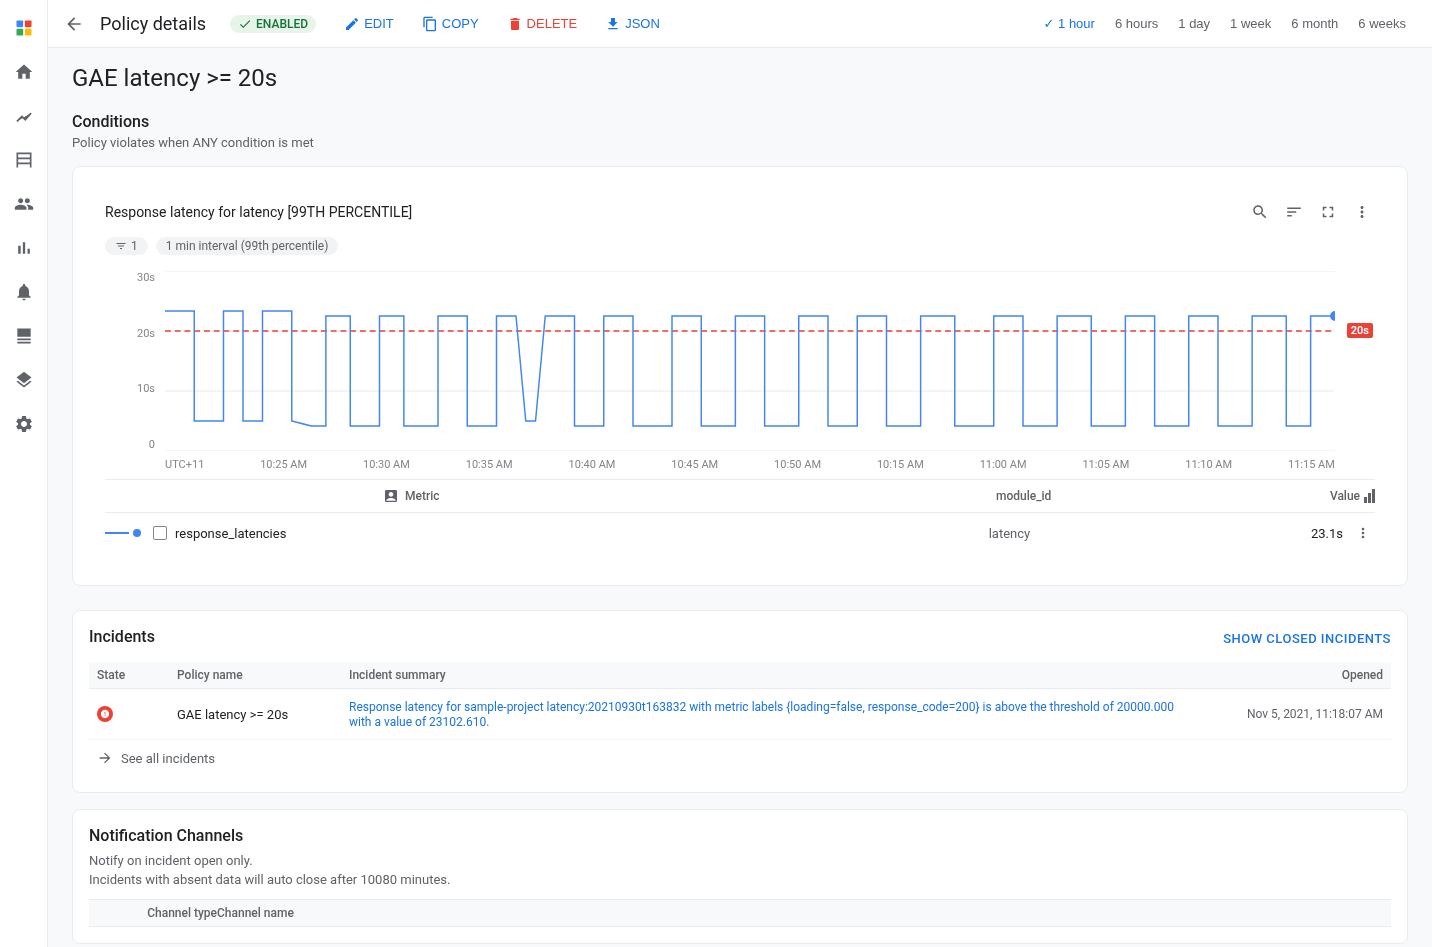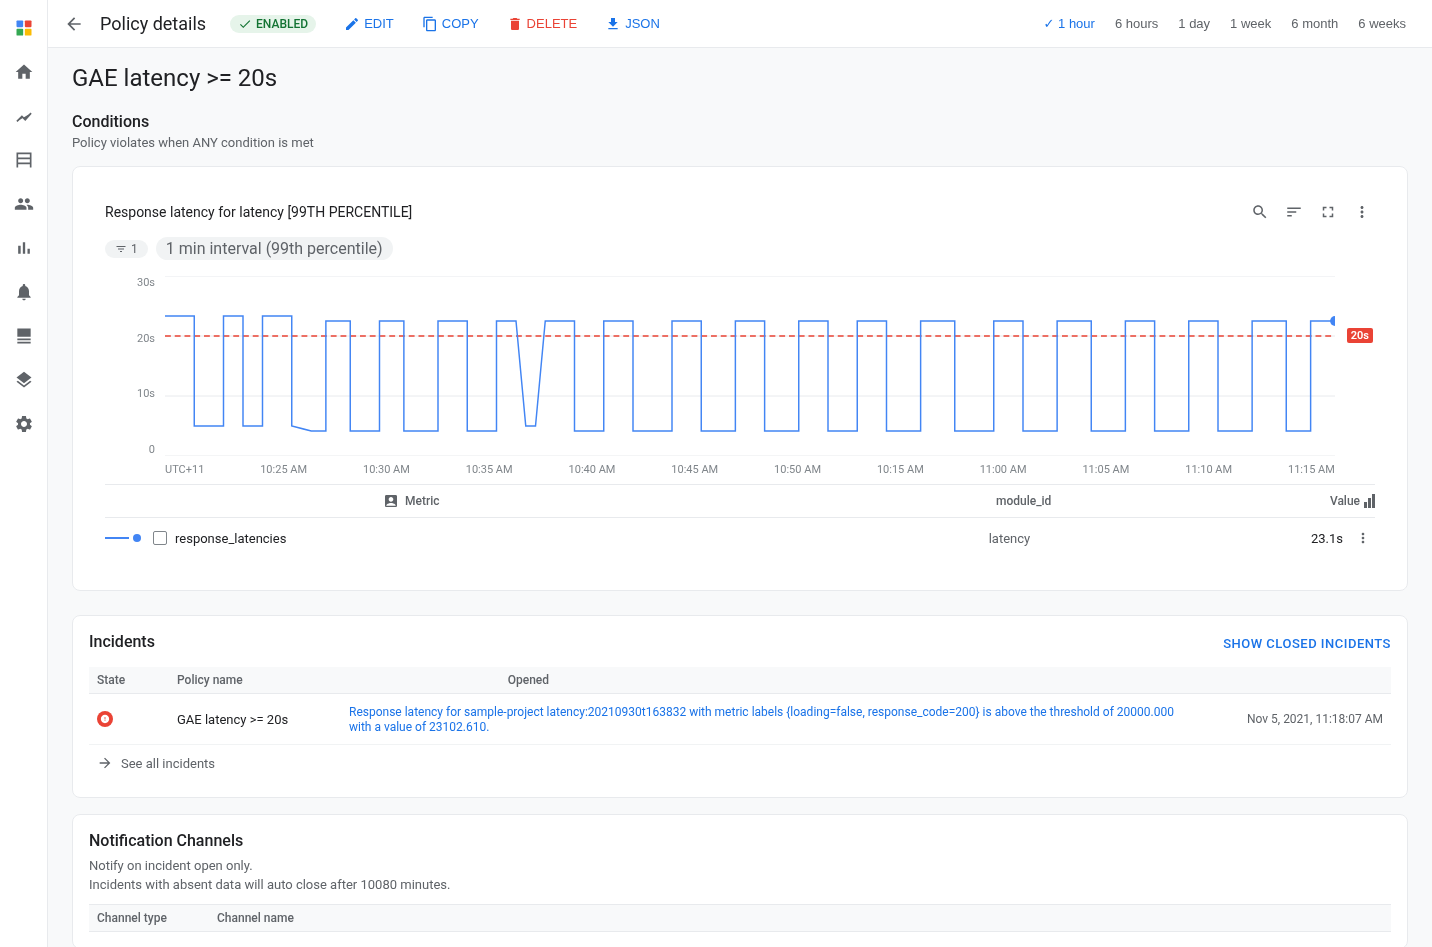--- a/index.html
+++ b/index.html
@@ -38,21 +38,21 @@
 
     
     .chart-card { background: #fff; border: 1px solid #e8eaed; border-radius: 8px; padding: 32px; margin-bottom: 24px; }
     .chart-header { display: flex; align-items: center; justify-content: space-between; margin-bottom: 12px; }
     .chart-title { font-size: 14px; color: #202124; font-weight: 400; }
     .chart-controls { display: flex; align-items: center; gap: 8px; }
     .chart-icon-btn { background: none; border: none; cursor: pointer; color: #5f6368; padding: 4px; border-radius: 4px; display: flex; align-items: center; }
 
     .chart-legend { display: flex; align-items: center; gap: 8px; margin-bottom: 16px; }
     .legend-filter { display: flex; align-items: center; gap: 4px; background: #f1f3f4; border-radius: 12px; padding: 2px 10px; font-size: 12px; color: #5f6368; }
-    .legend-interval { background: #f1f3f4; border-radius: 12px; padding: 2px 10px; font-size: 16px; color: #5f6368; }
+    .legend-interval { background: #f1f3f4; border-radius: 12px; padding: 2px 10px; font-size: 12px; color: #5f6368; }
 
     
     .metric-table { width: 100%; margin-top: 8px; border-top: 1px solid #e8eaed; }
     .metric-header { display: flex; align-items: center; padding: 8px 0; border-bottom: 1px solid #e8eaed; font-size: 12px; font-weight: 500; color: #5f6368; }
     .metric-header .col-metric { flex: 1; display: flex; align-items: center; gap: 6px; justify-content: center; }
     .metric-header .col-module { flex: 1; text-align: center; }
     .metric-header .col-value { display: flex; align-items: center; gap: 4px; justify-content: flex-end; }
     .metric-row { display: flex; align-items: center; padding: 8px 0; font-size: 13px; }
     .metric-row .col-metric { flex: 1; display: flex; align-items: center; gap: 8px; }
     .metric-row .col-module { flex: 1; text-align: center; color: #5f6368; }
@@ -75,21 +75,21 @@
 
     .see-all-incidents { display: flex; align-items: center; gap: 8px; padding: 10px 8px; font-size: 13px; color: #5f6368; cursor: pointer; }
 
     
     .notif-card { background: #fff; border: 1px solid #e8eaed; border-radius: 8px; padding: 16px; }
     .notif-title { font-size: 16px; font-weight: 500; margin-bottom: 8px; }
     .notif-subtitle { font-size: 13px; color: #5f6368; margin-bottom: 4px; }
     .notif-table { width: 100%; margin-top: 12px; border-top: 1px solid #e8eaed; }
     .notif-header { display: flex; padding: 6px 0; font-size: 12px; font-weight: 500; color: #5f6368; border-bottom: 1px solid #e8eaed; background: #f8f9fa; padding: 6px 8px; }
     .notif-row { display: flex; padding: 10px 8px; border-bottom: 1px solid #f1f3f4; font-size: 13px; }
-    .col-ch-type { width: 120px; }
+    .col-ch-type { width: 120px; text-align: right; }
     .col-ch-name { flex: 1; }
 
     .bar-chart-icon { display: flex; gap: 1px; align-items: flex-end; }
     .bar-chart-icon span { width: 3px; background: #5f6368; }
   </style>
 </head>
 <body>
 
 <div class="sidebar">
   <div class="sidebar-icon">
@@ -437,20 +437,21 @@
 
     <div class="incidents-card">
       <div class="incidents-header">
         <span class="section-title">Incidents</span>
         <span class="show-closed">SHOW CLOSED INCIDENTS</span>
       </div>
 
       <div class="table-header">
         <div class="col-state">State</div>
         <div class="col-policy">Policy name</div>
+        <div class="col-summary">Incident summary</div>
         <div class="col-opened">Opened</div>
       </div>
 
       <div class="table-row">
         <div class="col-state">
           <div class="error-dot">
             <svg width="10" height="10" viewBox="0 0 24 24" fill="white">
                 <path d="M12 2C6.48 2 2 6.48 2 12s4.48 10 10 10 10-4.48 10-10S17.52 2 12 2zm1 15h-2v-2h2v2zm0-4h-2V7h2v6z"></path>
               </svg>
           </div>

